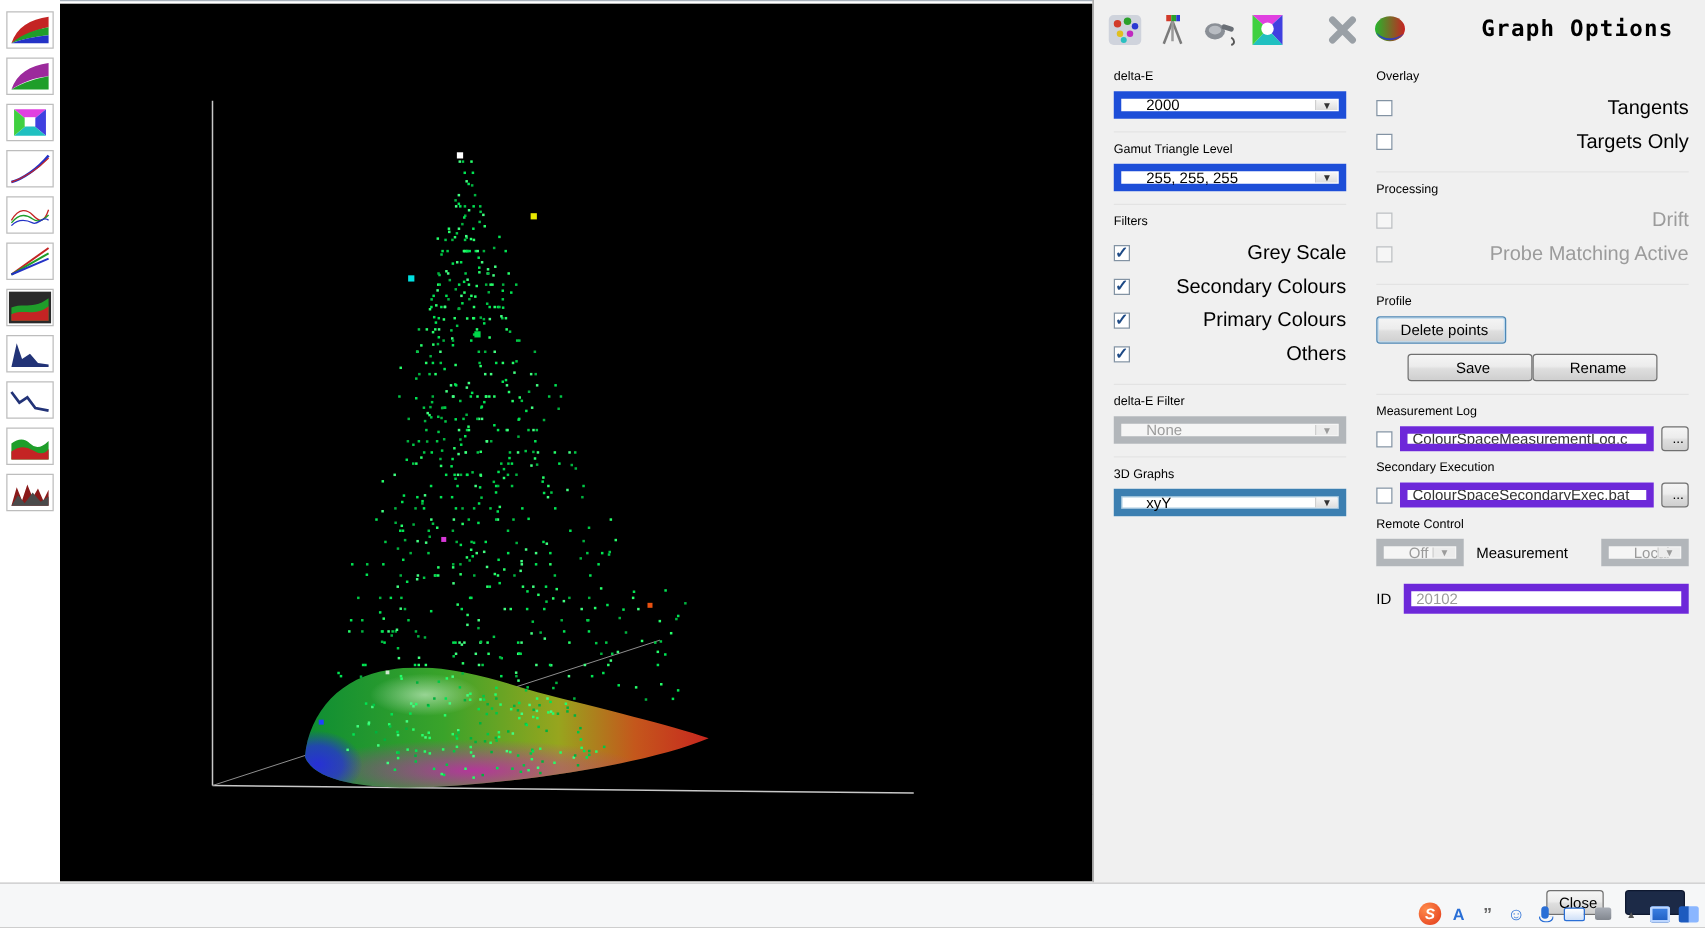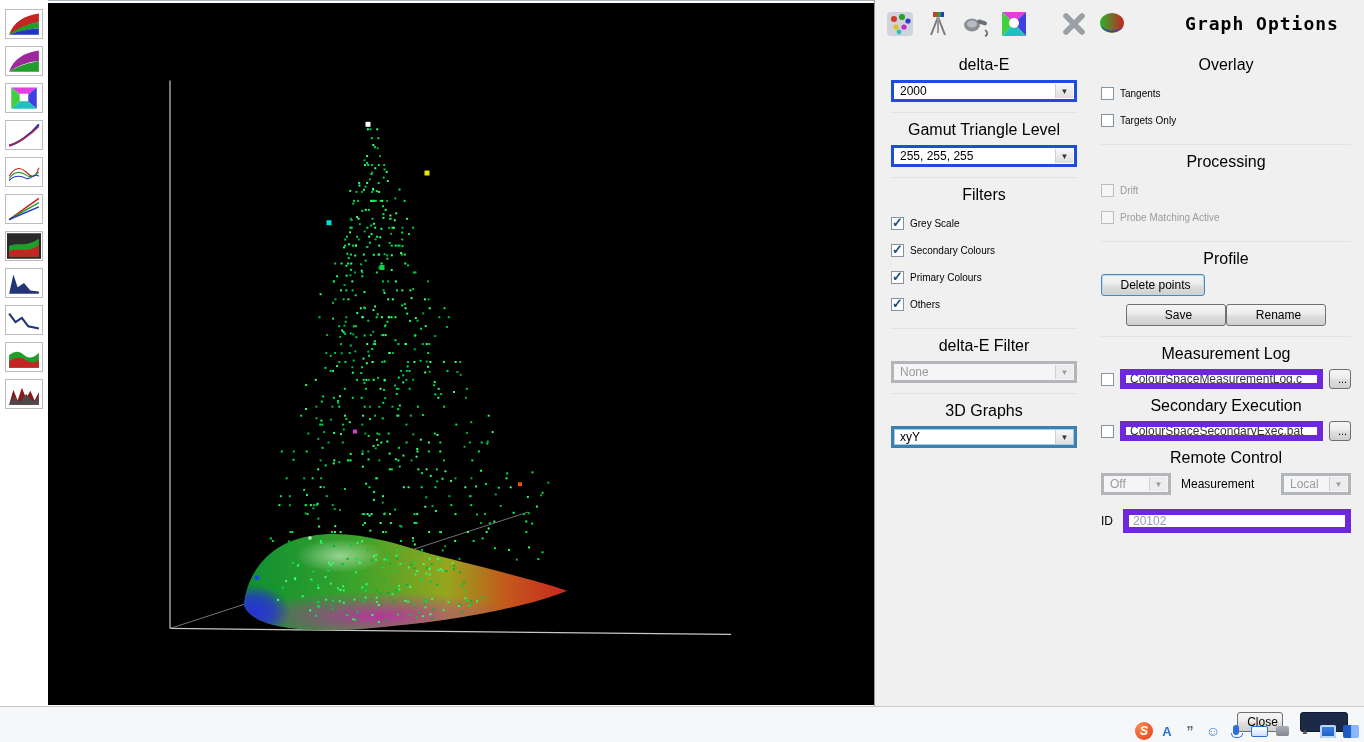--- a/index.html
+++ b/index.html
@@ -20,31 +20,31 @@
   #panel-toolbar{position:absolute;left:6px;top:6px;display:flex;align-items:center;}
   .tool{width:36px;height:34px;display:flex;align-items:center;justify-content:center;background:transparent;border:1px solid transparent;}
   .tool.gap{margin-left:22px}
   #panel-title{position:absolute;left:292px;top:13px;width:190px;text-align:center;
     font-family:"DejaVu Sans Mono",monospace;font-weight:bold;font-size:18px;letter-spacing:1px;color:#000;}
 
   .col{position:absolute;top:48px;}
   #col-left{left:16px;width:186px;}
   #col-right{left:226px;width:250px;}
 
-  .sec-label{font-size:16px;color:#000;margin:8px 0 6px;text-align:center;}
+  .sec-label{font-size:10px;color:#000;margin:8px 0 6px;}
   .sep{border:0;border-top:1px solid #e3e3e3;margin:10px 0 0;}
 
-  .select{height:22px;background:#fff;border:3px solid #1d4ed8;display:flex;align-items:center;position:relative;font-size:12px;color:#000;padding-left:6px;box-sizing:border-box;}
+  .select{height:22px;background:#fff;border:6px solid #1d4ed8;display:flex;align-items:center;position:relative;font-size:12px;color:#000;padding-left:20px;box-sizing:border-box;}
   .select .arr{position:absolute;right:1px;top:1px;bottom:1px;width:17px;display:flex;align-items:center;justify-content:center;
     color:#333;font-size:8px;background:linear-gradient(#f7f7f7,#dedede);border-left:1px solid #cfcfcf;}
   .select.focus{border-color:#3c7fb1;box-shadow:inset 0 0 0 1px #a9cbe2;}
   .select.disabled{color:#9b9b9b;background:#f5f5f5;border-color:#b2b6ba;}
   .select.disabled .arr{color:#9b9b9b;background:#ececec;}
 
-  .check{display:flex;align-items:center;gap:6px;font-size:10px;color:#000;height:27px;}
+  .check{display:flex;align-items:center;gap:6px;font-size:16px;color:#000;height:27px;justify-content:space-between;}
   .check.tight{height:22px;}
   .cb{width:13px;height:13px;background:#fff;border:1px solid #8393a3;position:relative;flex:none;box-sizing:border-box;}
   .cb.on::after{content:"\2713";position:absolute;left:0;top:-3px;font-size:13px;font-weight:bold;color:#1e4a86;}
   .check.disabled{color:#9b9b9b;}
   .check.disabled .cb{border-color:#bcbfc2;background:#f6f6f6;}
 
   .btn{height:22px;border:1px solid #707070;border-radius:3px;font-size:12px;color:#000;
     background:linear-gradient(#f5f5f5,#ececec 45%,#dedede 55%,#cfcfcf);display:flex;align-items:center;justify-content:center;box-sizing:border-box;padding-left:11px;}
   .btn.disabled{color:#9b9b9b;border-color:#b0b0b0;background:linear-gradient(#f4f4f4,#e9e9e9);}
   .btn.focusd{border-color:#4d87b5;box-shadow:inset 0 0 0 1px #bcd9ee;}

